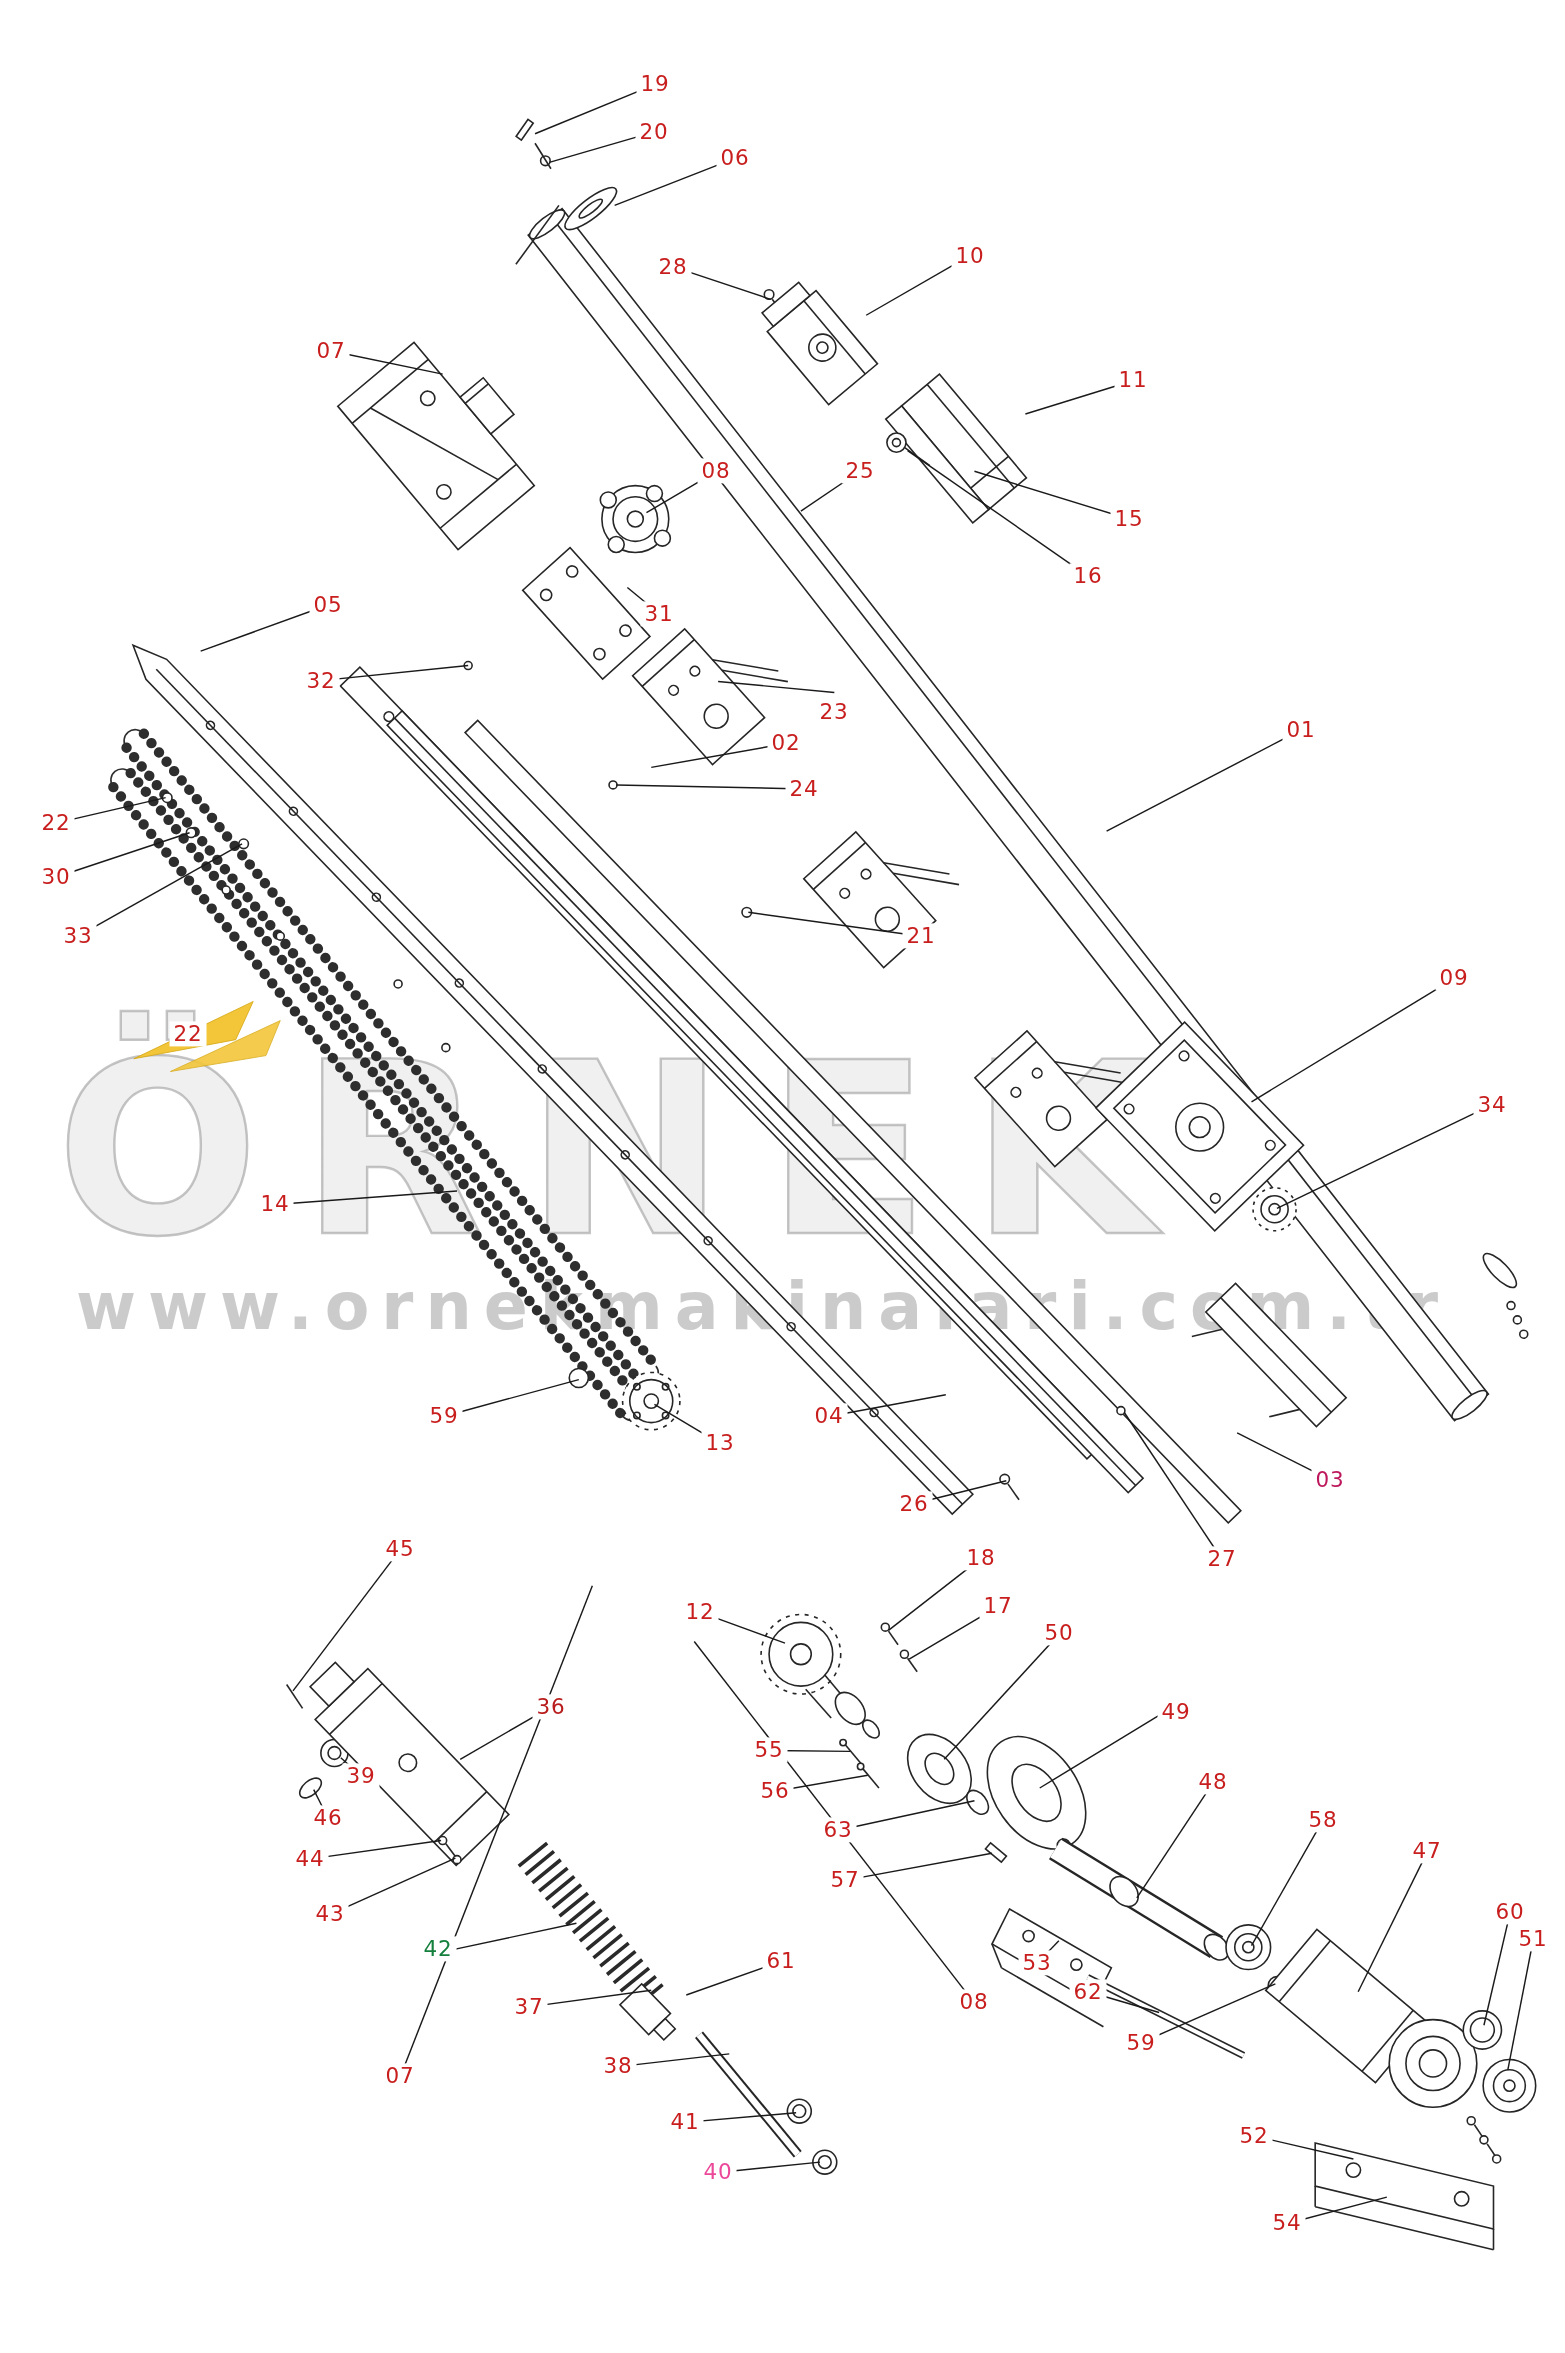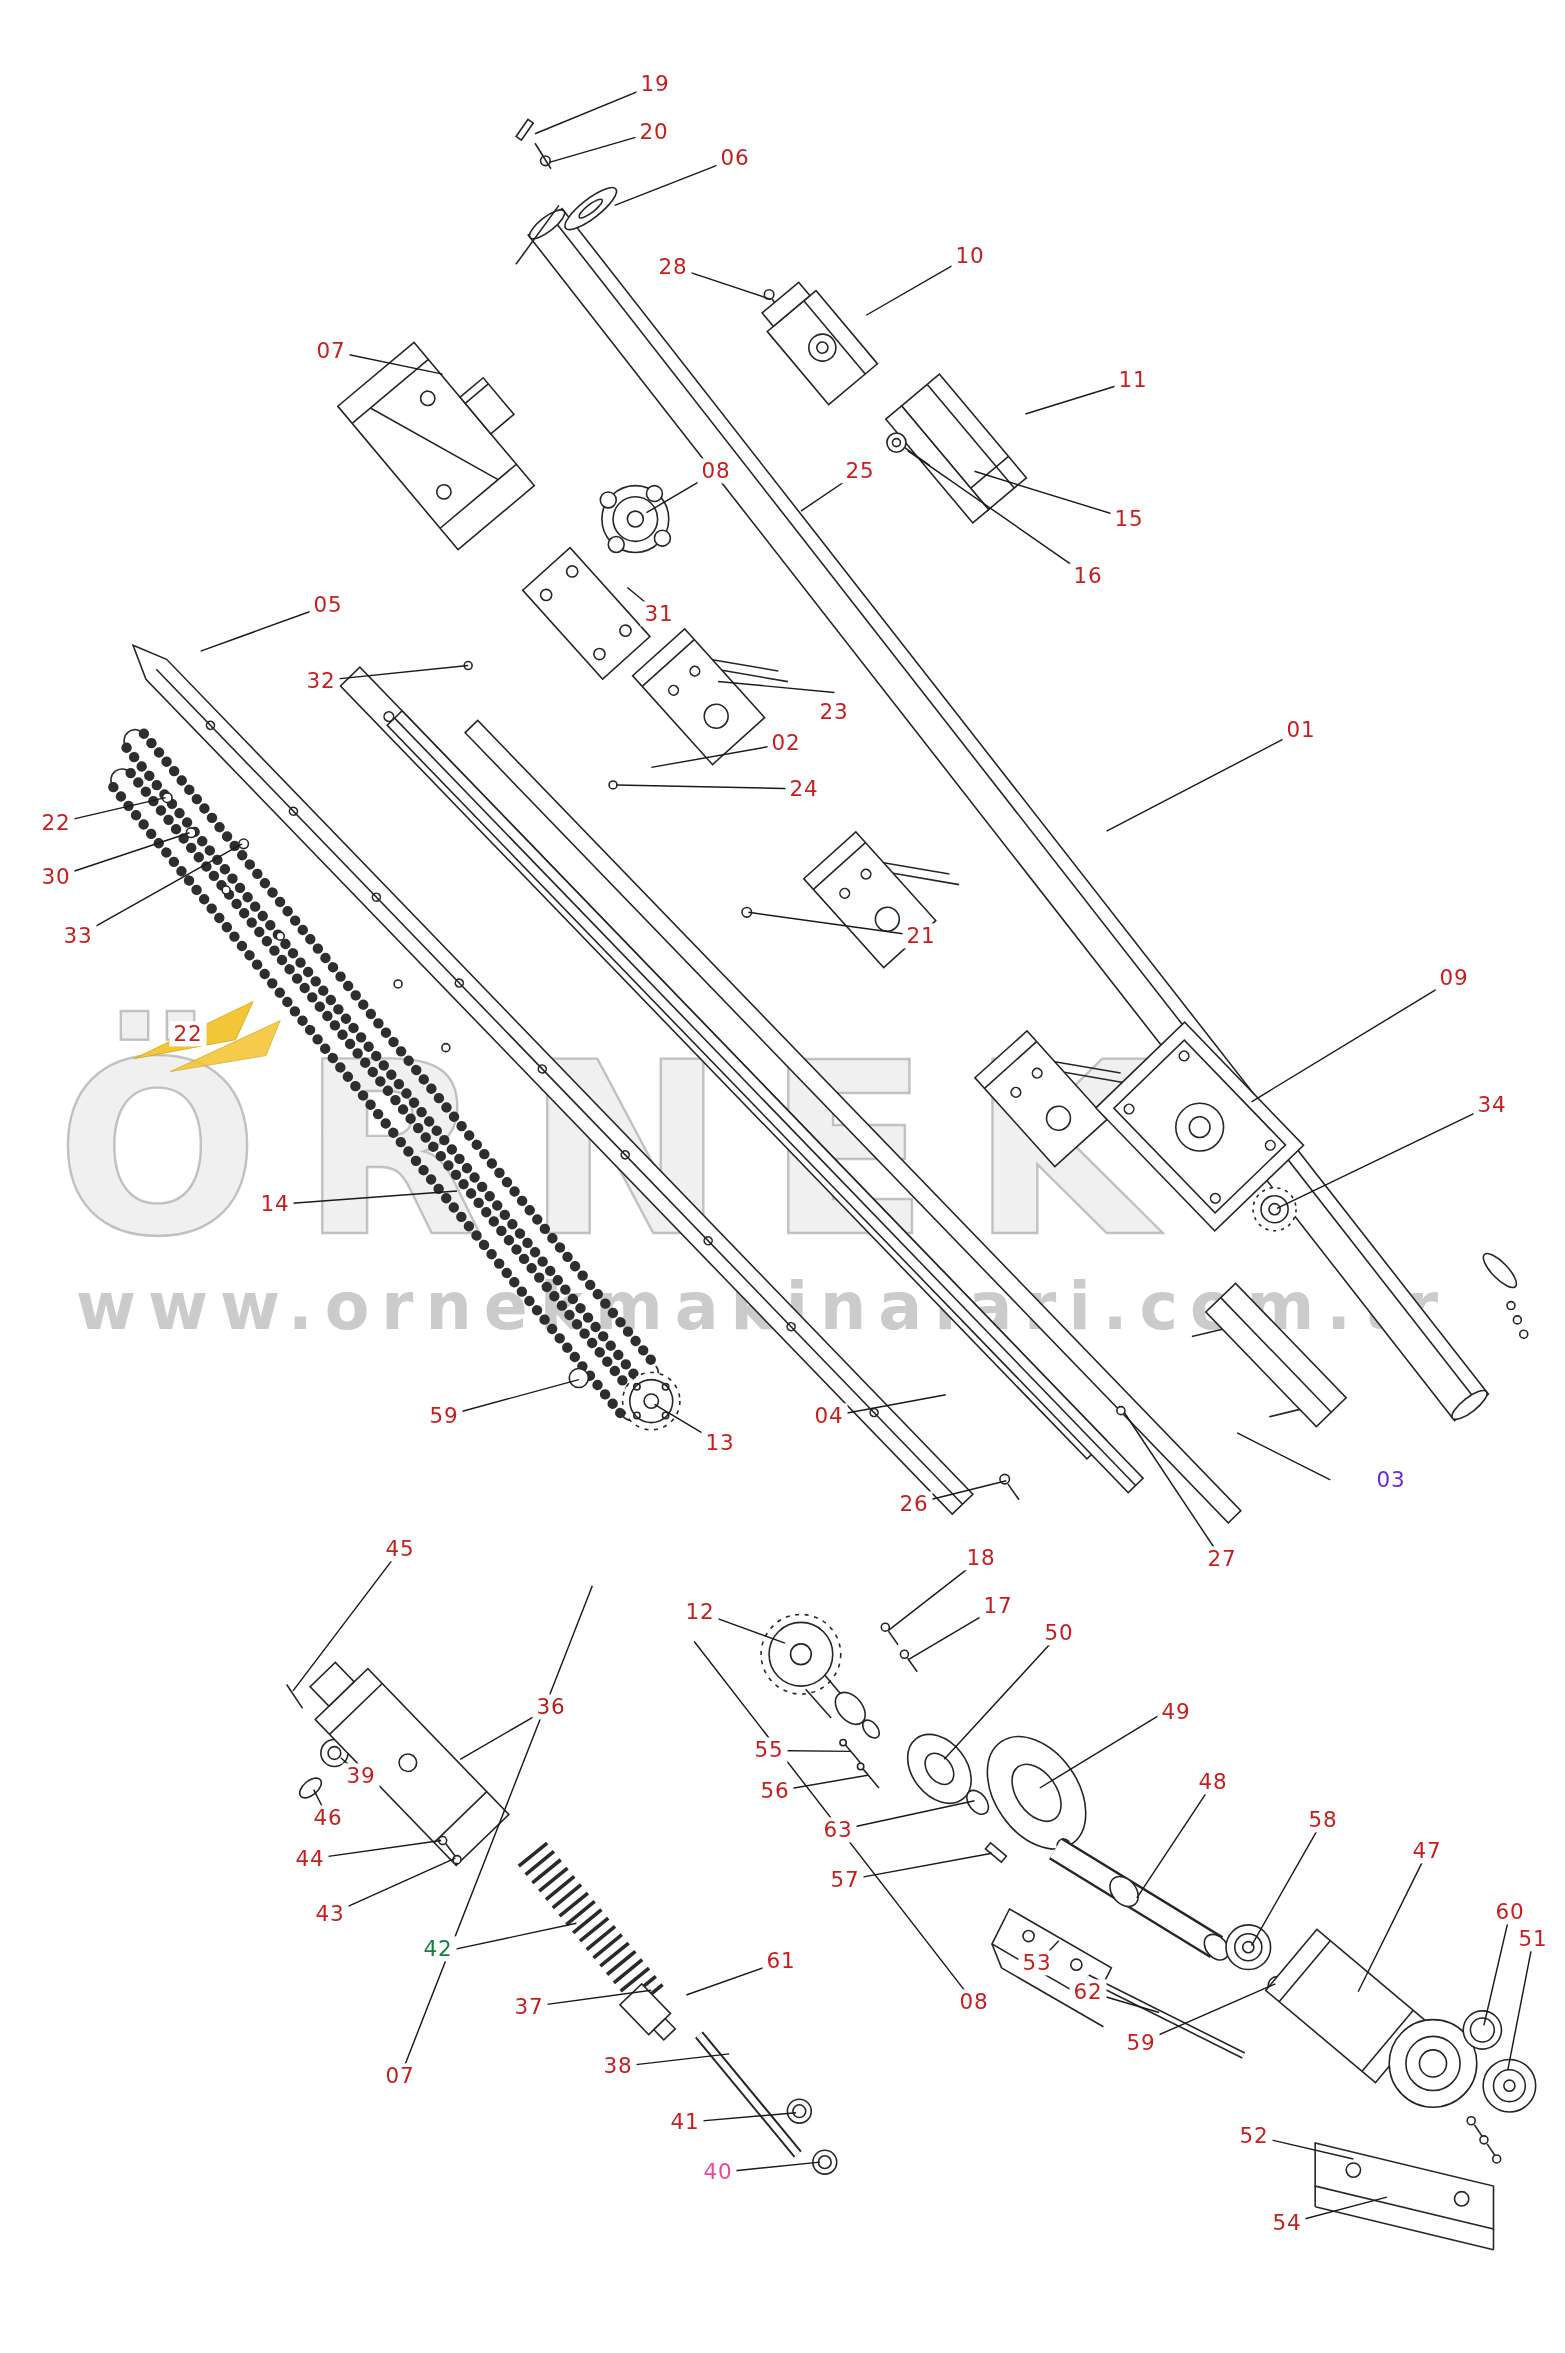--- a/index.html
+++ b/index.html
@@ -486,21 +486,21 @@
       <div class="part-label" style="left: 78px; top: 936px; color: rgb(200, 30, 30);">33</div>
       <div class="part-label" style="left: 921px; top: 936px; color: rgb(200, 30, 30);">21</div>
       <div class="part-label" style="left: 1454px; top: 978px; color: rgb(200, 30, 30);">09</div>
       <div class="part-label" style="left: 188px; top: 1034px; color: rgb(200, 30, 30);">22</div>
       <div class="part-label" style="left: 1492px; top: 1105px; color: rgb(200, 30, 30);">34</div>
       <div class="part-label" style="left: 275px; top: 1204px; color: rgb(200, 30, 30);">14</div>
       <div class="part-label" style="left: 444px; top: 1416px; color: rgb(200, 30, 30);">59</div>
       <div class="part-label" style="left: 720px; top: 1443px; color: rgb(200, 30, 30);">13</div>
       <div class="part-label" style="left: 829px; top: 1416px; color: rgb(200, 30, 30);">04</div>
       <div class="part-label" style="left: 914px; top: 1504px; color: rgb(200, 30, 30);">26</div>
-      <div class="part-label" style="left: 1391px; top: 1480px; color: #6d28d9; text-align: right;">03</div>
+      <div class="part-label" style="left: 1330px; top: 1480px; color: #be185d; text-align: right;">03</div>
       <div class="part-label" style="left: 1222px; top: 1559px; color: rgb(200, 30, 30);">27</div>
       <div class="part-label" style="left: 400px; top: 1549px; color: rgb(200, 30, 30);">45</div>
       <div class="part-label" style="left: 981px; top: 1558px; color: rgb(200, 30, 30);">18</div>
       <div class="part-label" style="left: 700px; top: 1612px; color: rgb(200, 30, 30);">12</div>
       <div class="part-label" style="left: 998px; top: 1606px; color: rgb(200, 30, 30);">17</div>
       <div class="part-label" style="left: 1059px; top: 1633px; color: rgb(200, 30, 30);">50</div>
       <div class="part-label" style="left: 551px; top: 1707px; color: #b91c1c;">36</div>
       <div class="part-label" style="left: 1176px; top: 1705px; color: rgb(200, 30, 30); margin-top: 7px;">49</div>
       <div class="part-label" style="left: 361px; top: 1776px; color: rgb(200, 30, 30);">39</div>
       <div class="part-label" style="left: 769px; top: 1750px; color: rgb(200, 30, 30);">55</div>

